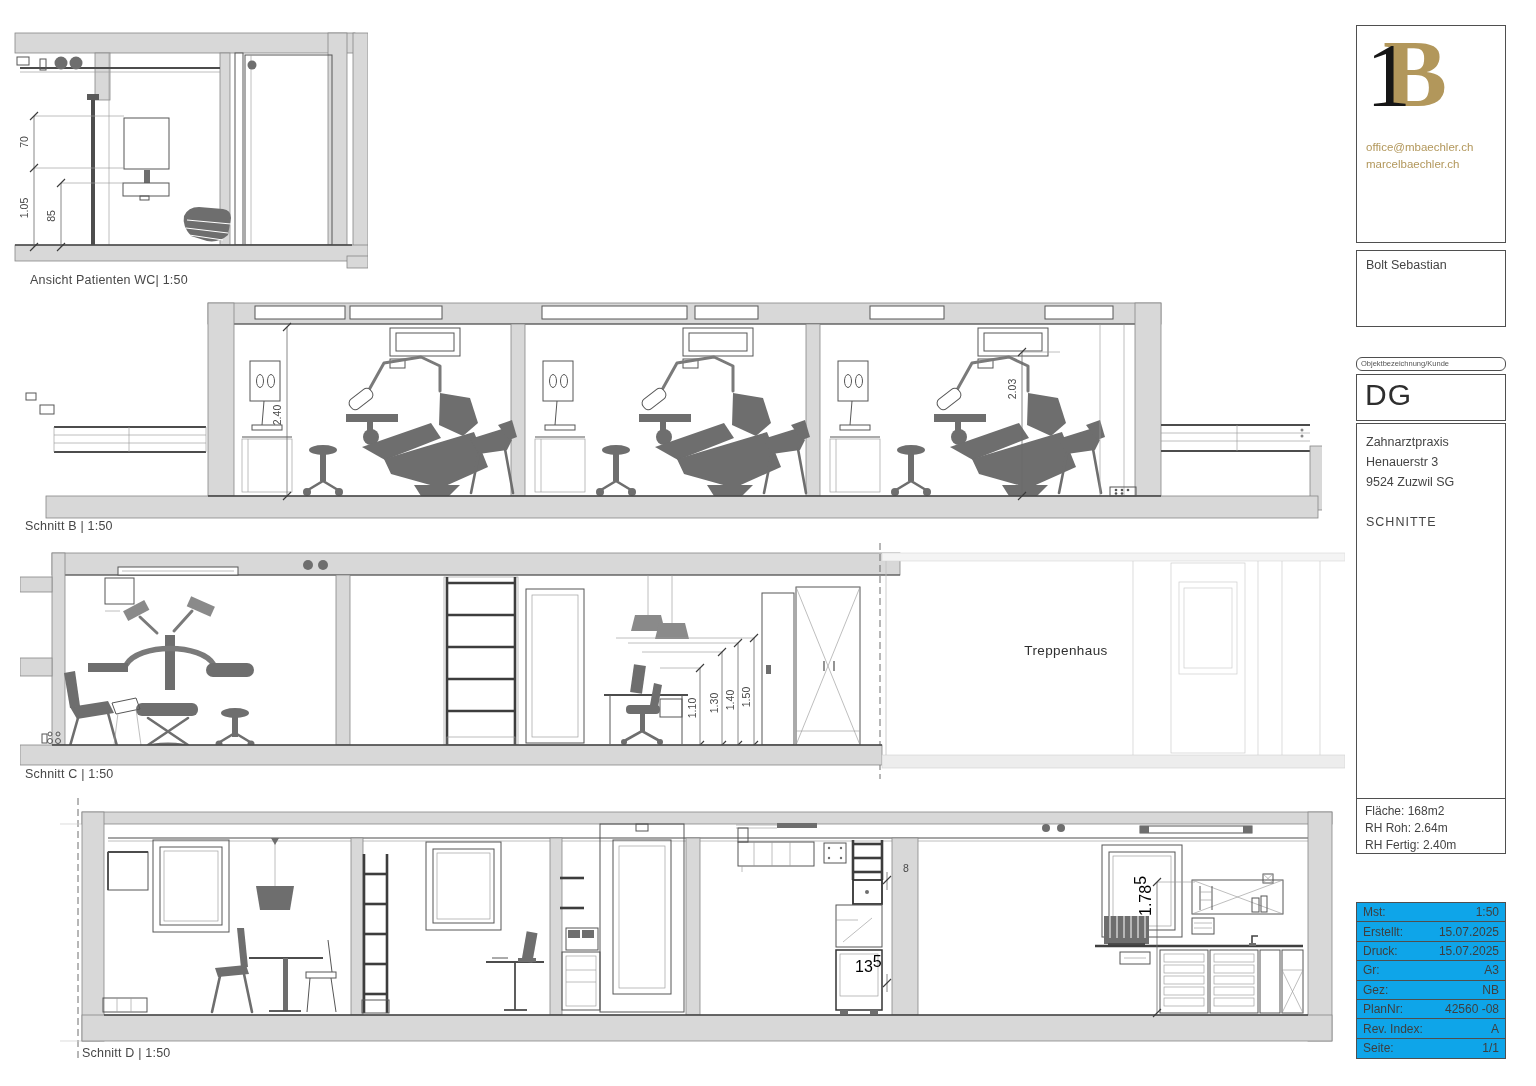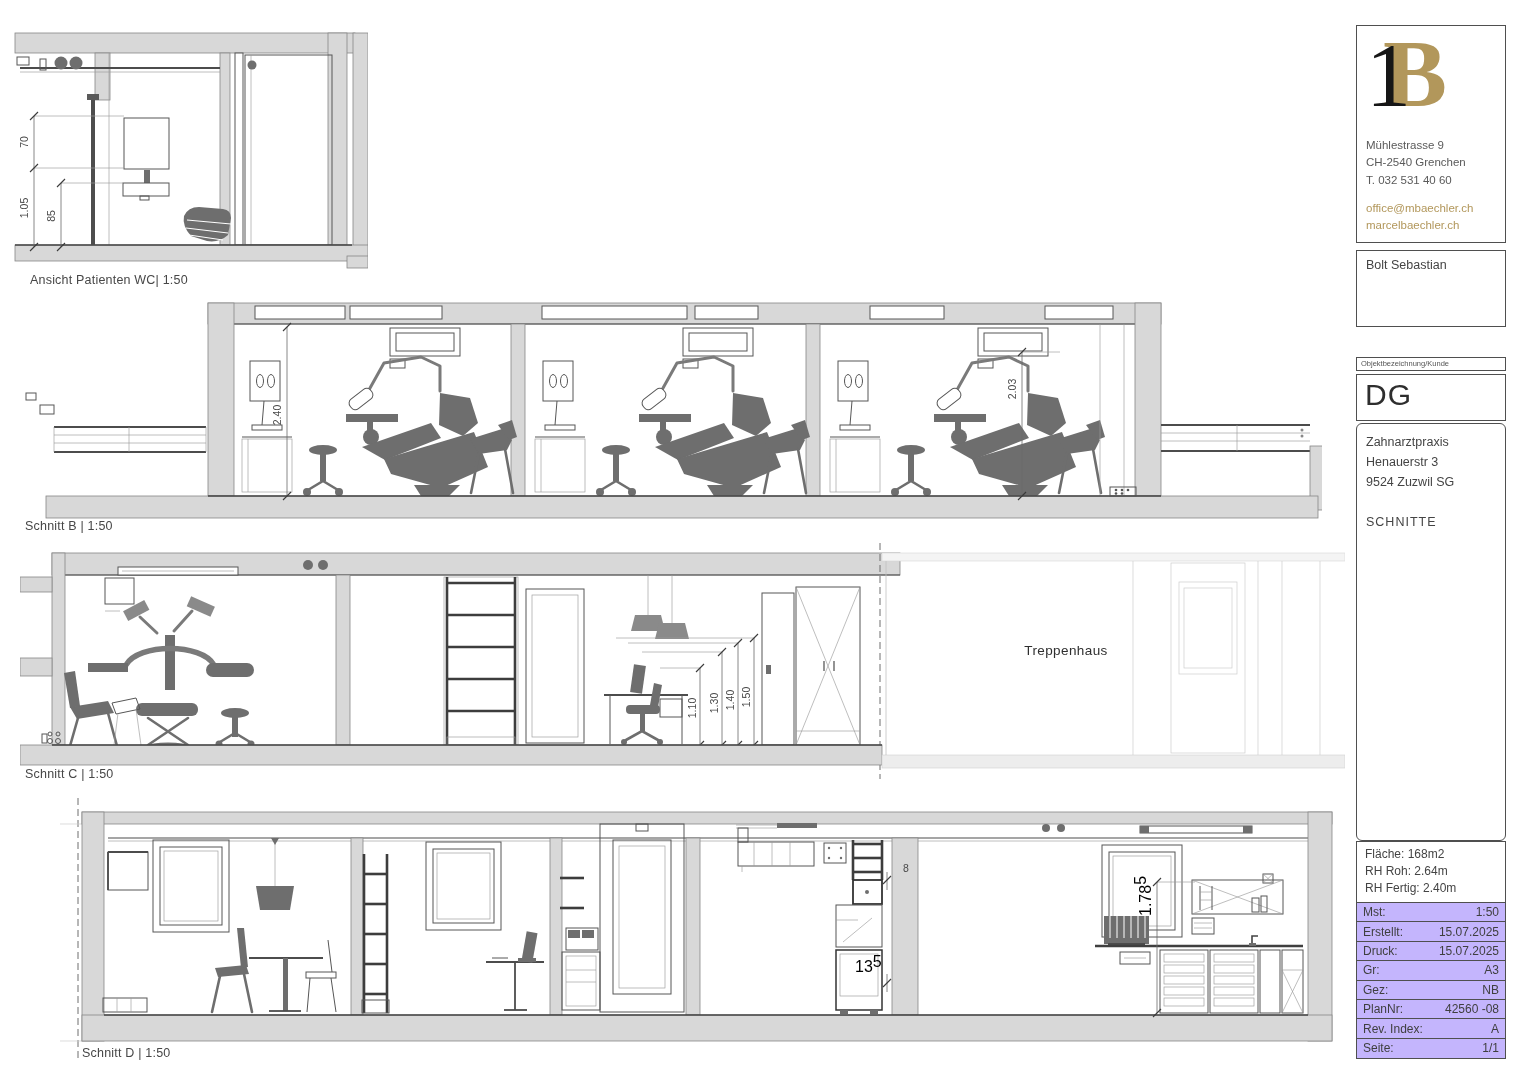--- a/index.html
+++ b/index.html
@@ -37,21 +37,21 @@
   .brand .blk2{color:#1d1d1d;letter-spacing:2.4px;}
   .addr{font-size:11.5px;color:#5a5a5a;line-height:1.5;margin-top:9px;}
   .goldlines{font-size:11.5px;line-height:1.5;margin-top:11px;}
   .client-name{font-size:12.5px;color:#444;}
   .client-addr{font-size:12.5px;color:#444;line-height:1.75;margin-top:24px;}
   .caption-strip{font-size:7.5px;color:#555;padding:1px 4px;}
   .dg{font-size:30px;font-weight:400;letter-spacing:1px;color:#2e2e2e;padding:3px 8px;}
   .proj{font-size:12.5px;color:#444;line-height:1.6;}
   .proj .ptype{margin-top:20px;letter-spacing:1px;}
   .area{font-size:12px;color:#444;line-height:1.42;padding:4px 8px;}
-  .dtable{position:absolute;left:1356px;top:902px;width:150px;border:1px solid #4f4f4f;box-sizing:border-box;background:#c4b5fd;}
+  .dtable{position:absolute;left:1356px;top:902px;width:150px;border:1px solid #4f4f4f;box-sizing:border-box;background:#0ea5e9;}
   .trow{height:19.4px;display:flex;justify-content:space-between;align-items:center;padding:0 6px;font-size:12px;color:#3f3f3f;border-bottom:1px solid #4f4f4f;box-sizing:border-box;}
   .trow:last-child{border-bottom:none;}
 </style>
 </head>
 <body>
 
 <div class="abs" style="left:13px;top:30px;">
 <svg width="355" height="244" viewBox="0 0 355 244">
   <g>
     <rect class="wall" x="2" y="3" width="340" height="20"></rect>
@@ -534,49 +534,44 @@
 <div class="plan-label" style="left:30px;top:273px;">Ansicht Patienten WC| 1:50</div>
 <div class="plan-label" style="left:25px;top:519px;">Schnitt B | 1:50</div>
 <div class="plan-label" style="left:25px;top:767px;">Schnitt C | 1:50</div>
 <div class="plan-label" style="left:82px;top:1046px;">Schnitt D | 1:50</div>
 
 <div class="tb-box" style="top:25px;height:218px;padding:8px 9px;">
   <div class="mono">
     <span class="m-b" style="color:#b2975b;">B</span>
     <span class="m-1">1</span>
   </div>
-  <div class="addr">
-    <div>Mühlestrasse 9</div>
-    <div>CH-2540 Grenchen</div>
-    <div>T. 032 531 40 60</div>
-  </div>
   <div class="goldlines" style="color:#b2975b;">
     <div>office@mbaechler.ch</div>
     <div>marcelbaechler.ch</div>
   </div>
 </div>
 
 <div class="tb-box" style="top:250px;height:77px;padding:7px 9px;">
   <div class="client-name">Bolt Sebastian</div>
 </div>
 
-<div class="tb-box caption-strip" style="top:357px;height:14px;">Objektbezeichnung/Kunde</div>
+<div class="tb-box caption-strip" style="top:357px;height:14px;border-radius:6px;">Objektbezeichnung/Kunde</div>
 
 <div class="tb-box dg" style="top:374px;height:47px;">DG</div>
 
-<div class="tb-box" style="top:423px;height:418px;padding:8px 9px;border-radius:6px;">
+<div class="tb-box" style="top:423px;height:418px;padding:8px 9px;">
   <div class="proj">
     <div>Zahnarztpraxis</div>
     <div>Henauerstr 3</div>
     <div>9524 Zuzwil SG</div>
     <div class="ptype">SCHNITTE</div>
   </div>
 </div>
 
-<div class="tb-box area" style="top:841px;height:64px;">
+<div class="tb-box area" style="top:798px;height:56px;">
   <div>Fläche: 168m2</div>
   <div>RH Roh: 2.64m</div>
   <div>RH Fertig: 2.40m</div>
 </div>
 
 <div class="dtable">
   <div class="trow">
       <span>Mst:</span>
       <span>1:50</span>
     </div>

